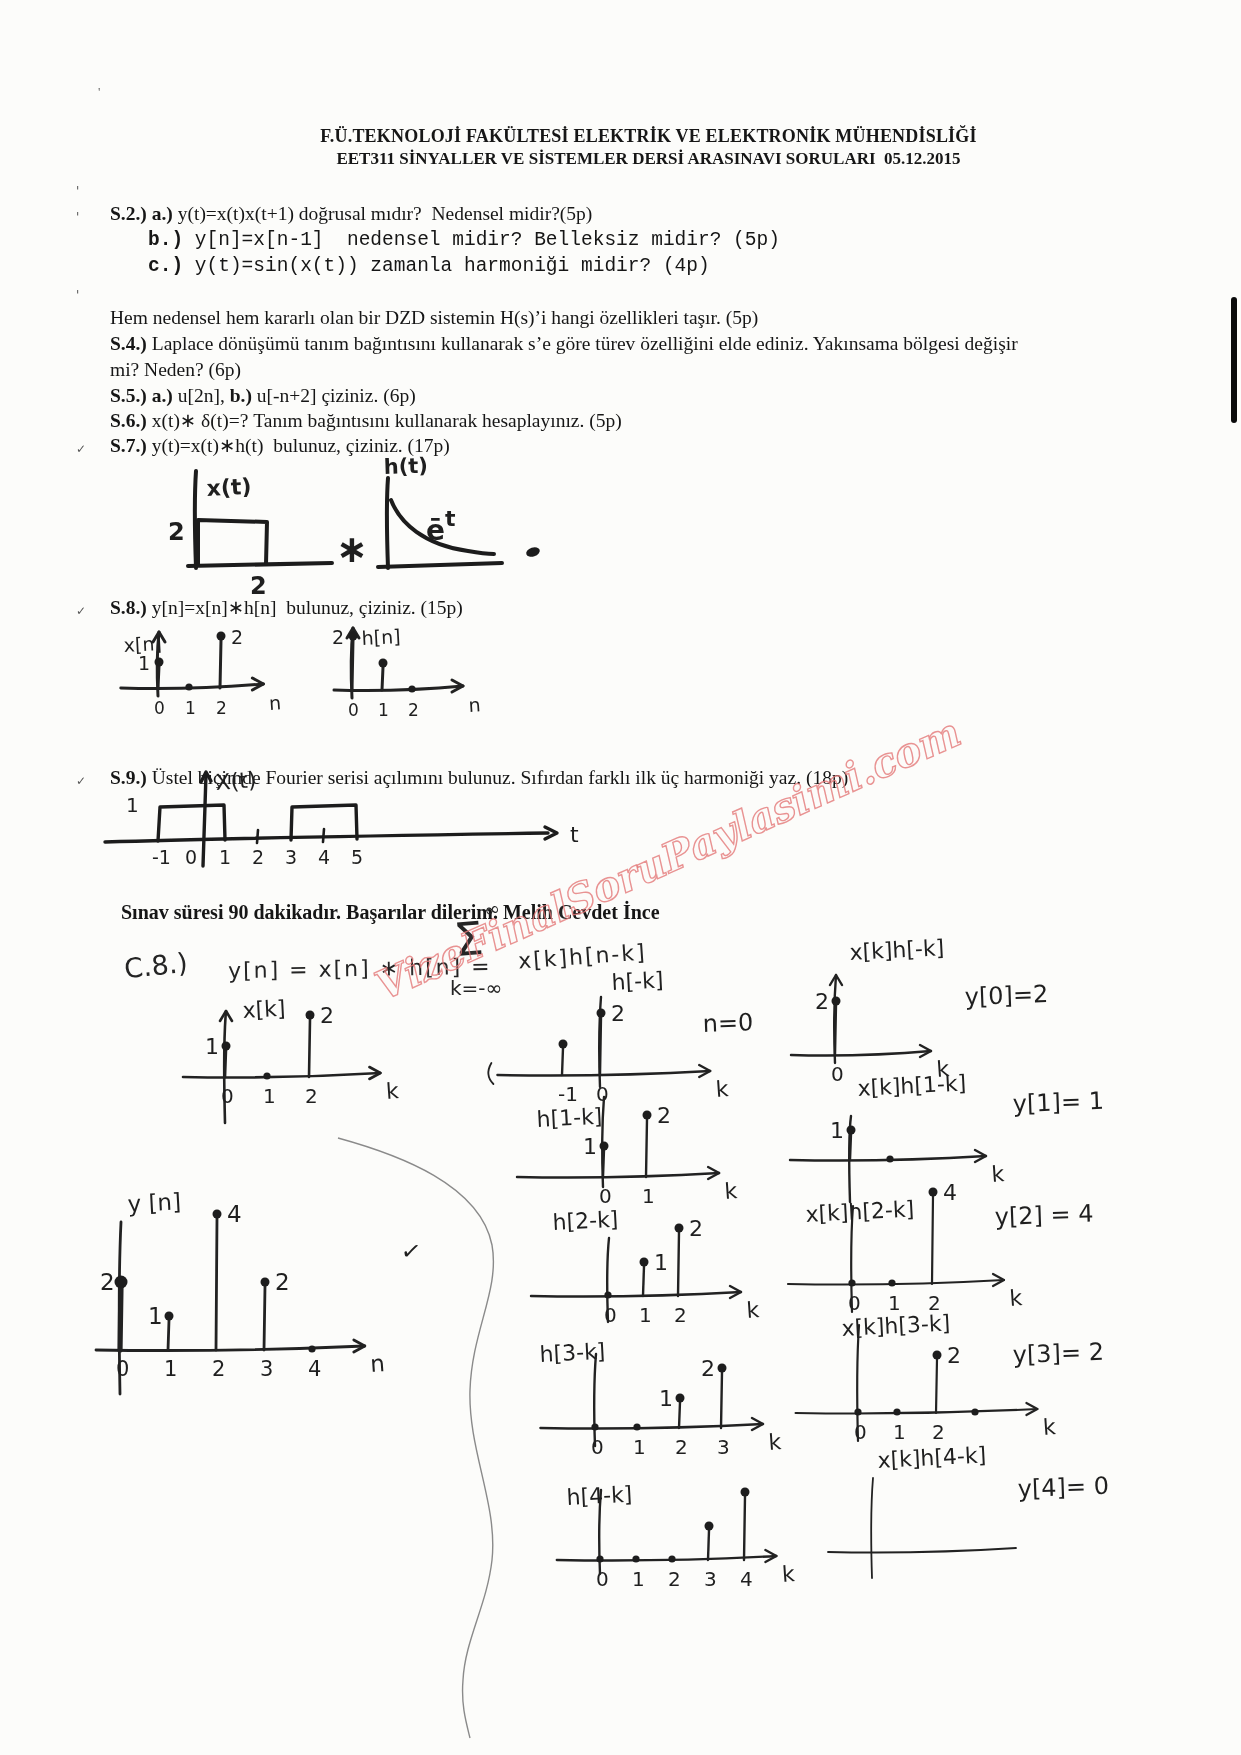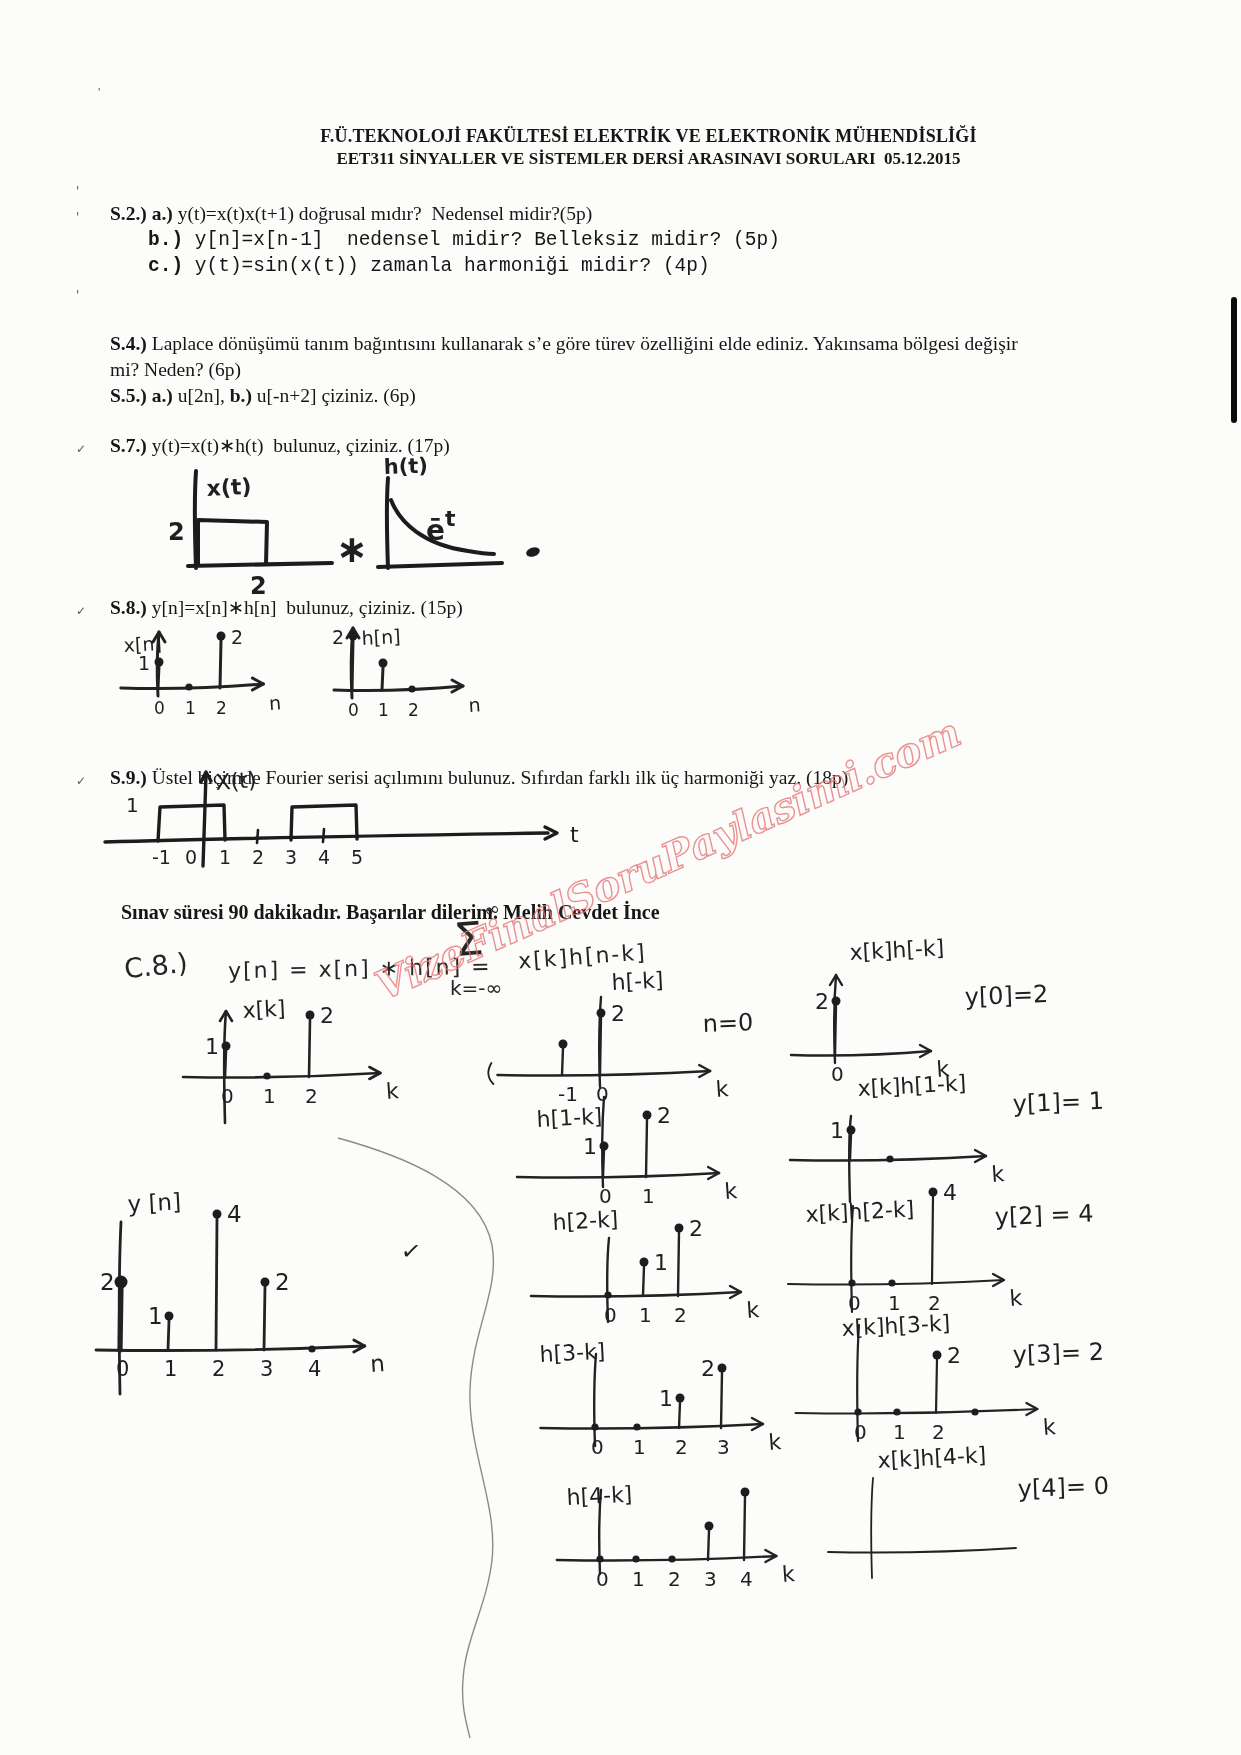--- a/index.html
+++ b/index.html
@@ -43,23 +43,25 @@
   <span id="topmark">'</span>
 
   <div class="hdr" id="hdr1">F.Ü.TEKNOLOJİ FAKÜLTESİ ELEKTRİK VE ELEKTRONİK MÜHENDİSLİĞİ</div>
   <div class="hdr" id="hdr2">EET311 SİNYALLER VE SİSTEMLER DERSİ ARASINAVI SORULARI  05.12.2015</div>
 
   <div class="qline" id="q0"><span class="qmark">'</span></div>
   <div class="qline" id="q1"><span class="qmark">'</span><span class="qtext"><span class="b">S.2.) </span><span class="b">a.) </span><span>y(t)=x(t)x(t+1) doğrusal mıdır?  Nedensel midir?(5p)</span></span></div>
   <div class="qline ind" id="q2"><span class="qmark"></span><span class="qtext"><span class="b">b.) </span><span>y[n]=x[n-1]  nedensel midir? Belleksiz midir? (5p)</span></span></div>
   <div class="qline ind" id="q3"><span class="qmark"></span><span class="qtext"><span class="b">c.) </span><span>y(t)=sin(x(t)) zamanla harmoniği midir? (4p)</span></span></div>
   <div class="qline" id="q4"><span class="qmark">'</span></div>
+  <div class="qline" id="q5"><span class="qmark"></span><span class="qtext"><span>Hem nedensel hem kararlı olan bir DZD sistemin H(s)’i hangi özellikleri taşır. (5p)</span></span></div>
   <div class="qline" id="q6"><span class="qmark"></span><span class="qtext"><span class="b">S.4.) </span><span>Laplace dönüşümü tanım bağıntısını kullanarak s’e göre türev özelliğini elde ediniz. Yakınsama bölgesi değişir</span></span></div>
   <div class="qline" id="q7"><span class="qmark"></span><span class="qtext"><span>mi? Neden? (6p)</span></span></div>
   <div class="qline" id="q8"><span class="qmark"></span><span class="qtext"><span class="b">S.5.) </span><span class="b">a.) </span><span>u[2n], </span><span class="b">b.) </span><span>u[-n+2] çiziniz. (6p)</span></span></div>
+  <div class="qline" id="q9"><span class="qmark"></span><span class="qtext"><span class="b">S.6.) </span><span>x(t)∗ δ(t)=? Tanım bağıntısını kullanarak hesaplayınız. (5p)</span></span></div>
   <div class="qline" id="q10"><span class="qmark">✓</span><span class="qtext"><span class="b">S.7.) </span><span>y(t)=x(t)∗h(t)  bulunuz, çiziniz. (17p)</span></span></div>
   <div class="qline" id="q11"><span class="qmark">✓</span><span class="qtext"><span class="b">S.8.) </span><span>y[n]=x[n]∗h[n]  bulunuz, çiziniz. (15p)</span></span></div>
   <div class="qline" id="q12"><span class="qmark">✓</span><span class="qtext"><span class="b">S.9.) </span><span>Üstel biçimde Fourier serisi açılımını bulunuz. Sıfırdan farklı ilk üç harmoniği yaz. (18p)</span></span></div>
 
   <div id="footerline">Sınav süresi 90 dakikadır. Başarılar dilerim. Melih Cevdet İnce</div>
 
   <div class="hw" id="c8tag">C.8.)</div>
   <div class="hw" id="eq1">y[n] = x[n] ∗ h[n] =</div>
   <div class="hw" id="sumblock">
     <span id="sumtop">∞</span>

